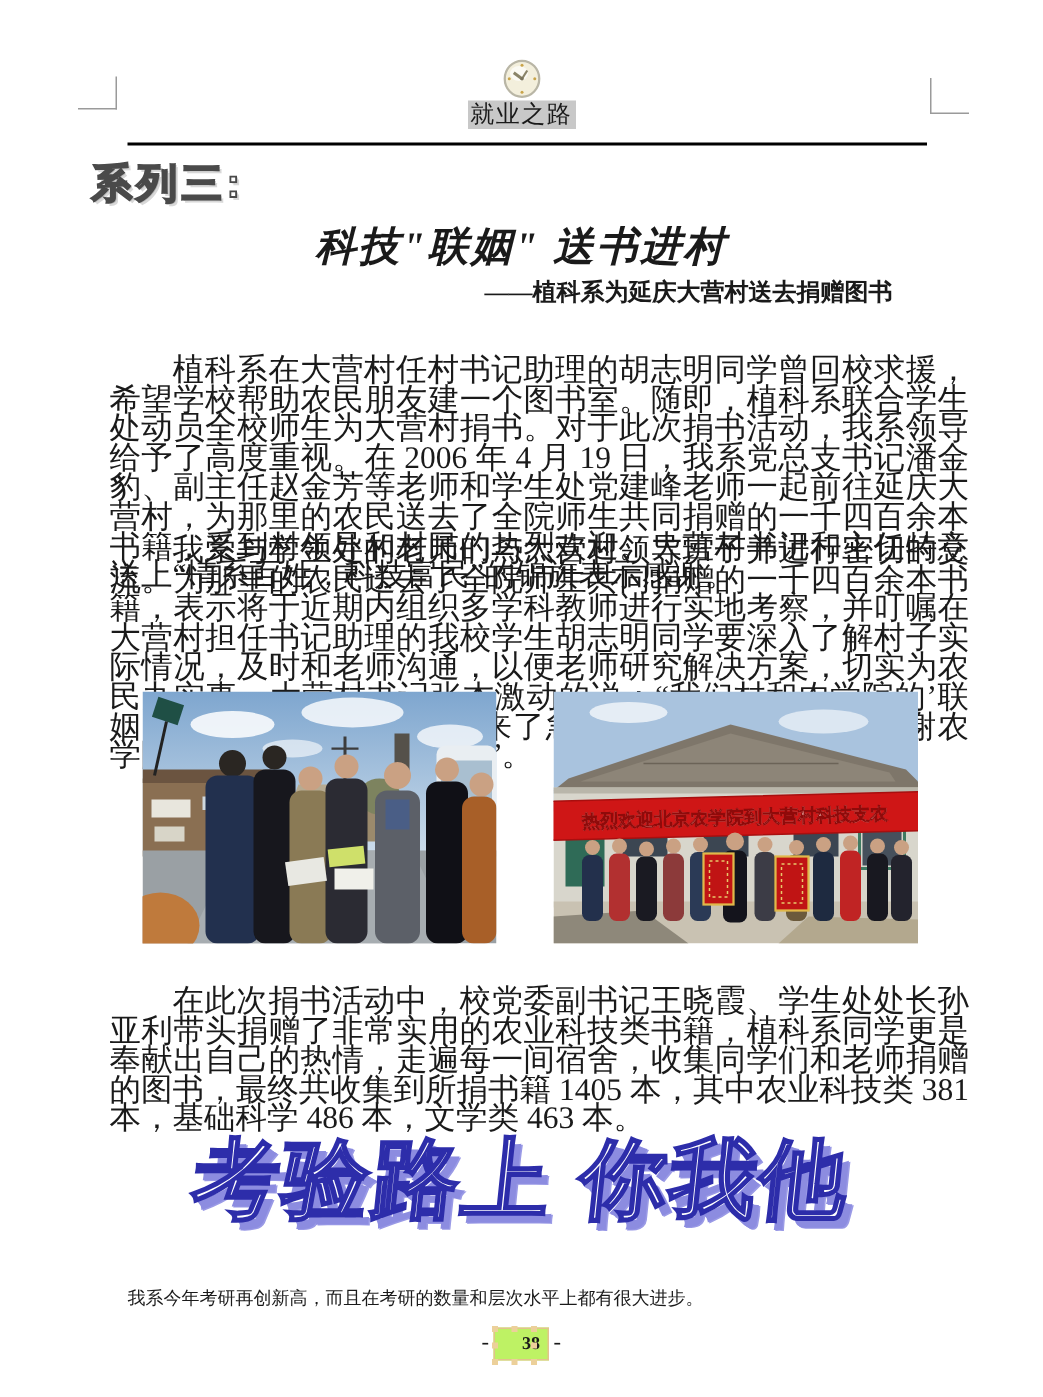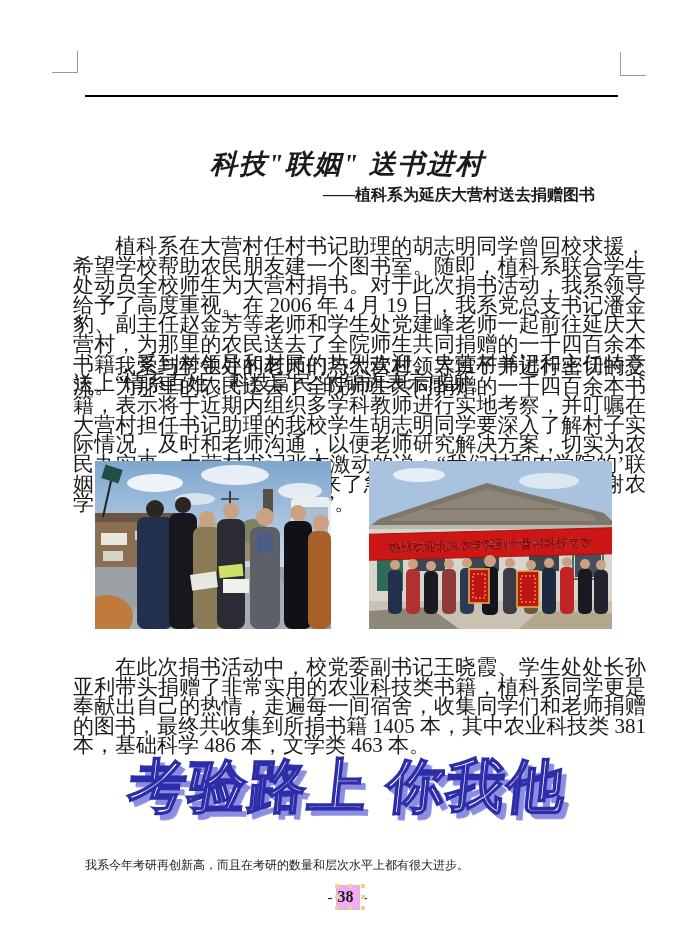--- a/index.html
+++ b/index.html
@@ -61,42 +61,57 @@
     transform:skewX(-6deg);
   }
   .closing{
     position:absolute;top:855px;left:61px;width:573px;margin:0;
     font-size:12px;line-height:21px;text-indent:2em;
   }
   .footer{position:absolute;top:885px;left:0;width:100%;text-align:center;
     font-size:15px;}
   .pagefield{
     position:relative;display:inline-block;
-    background:#f0abfc;border:1px solid #e2c38c;
-    padding:2px 5px 3px 1px;margin:0 3px;
-    font-weight:bold;font-size:16px;
+    background:#bef264;border:1px solid #e2c38c;
+    padding:2px 5px 3px 18px;margin:0 3px;
+    font-weight:bold;font-size:12px;
   }
   .pagefield::before{
     content:"";position:absolute;left:-2px;top:-2px;width:4px;height:4px;
     background:#ecd09a;
     box-shadow:13px 0 0 #ecd09a,26px 0 0 #ecd09a,
                0 11px 0 #ecd09a,26px 11px 0 #ecd09a,
                0 22px 0 #ecd09a,13px 22px 0 #ecd09a,26px 22px 0 #ecd09a;
   }
 </style>
 </head>
 <body>
 
 <div class="page">
 
   <div class="crop-tl"></div>
   <div class="crop-tr"></div>
 
+  <div class="header">
+    <svg class="clock" viewBox="0 0 26 27">
+      <ellipse cx="13" cy="13.5" rx="11.5" ry="12" fill="#f3efdc" stroke="#b9b6a6" stroke-width="1.5"></ellipse>
+      <ellipse cx="11" cy="10" rx="6" ry="5" fill="#ffffff" opacity="0.65"></ellipse>
+      <circle cx="13" cy="4.5" r="1" fill="#c9a44a"></circle>
+      <circle cx="21.5" cy="13.5" r="1" fill="#c9a44a"></circle>
+      <circle cx="13" cy="22.5" r="1" fill="#c9a44a"></circle>
+      <circle cx="4.5" cy="13.5" r="1" fill="#c9a44a"></circle>
+      <line x1="13" y1="13.5" x2="7.5" y2="9.5" stroke="#8a8468" stroke-width="2"></line>
+      <line x1="13" y1="13.5" x2="16.5" y2="8" stroke="#8a8468" stroke-width="1.5"></line>
+      <circle cx="13" cy="13.5" r="1.2" fill="#7a745c"></circle>
+    </svg>
+    <span class="masthead">就业之路</span>
+  </div>
   <div class="header-rule"></div>
 
+  <div class="series">系列三:</div>
 
   <div class="title">科技"联姻" 送书进村</div>
   <div class="subtitle">——植科系为延庆大营村送去捐赠图书</div>
 
   <p class="body-text para1">植科系在大营村任村书记助理的胡志明同学曾回校求援，希望学校帮助农民朋友建一个图书室。随即，植科系联合学生处动员全校师生为大营村捐书。对于此次捐书活动，我系领导给予了高度重视。在 2006 年 4 月 19 日，我系党总支书记潘金豹、副主任赵金芳等老师和学生处党建峰老师一起前往延庆大营村，为那里的农民送去了全院师生共同捐赠的一千四百余本书籍，受到村领导和村民的热烈欢迎。大营村书记和主任特意送上“情系百姓，科技富民”的锦旗表示感谢。</p>
   <p class="body-text para2">我系与学生处的老师们与大营村领导班子并进行密切的交流。为那里的农民送去了全院师生共同捐赠的一千四百余本书籍，表示将于近期内组织多学科教师进行实地考察，并叮嘱在大营村担任书记助理的我校学生胡志明同学要深入了解村子实际情况，及时和老师沟通，以便老师研究解决方案，切实为农民办实事。大营村书记张杰激动的说：“我们村和农学院的’联姻’是一座桥梁，为我们送来了急需的科技知识，非常感谢农学院的领导、老师和同学们”。</p>
 
   <div class="photos">
 
     <svg class="photo" width="236" height="168" viewBox="0 0 236 168">

